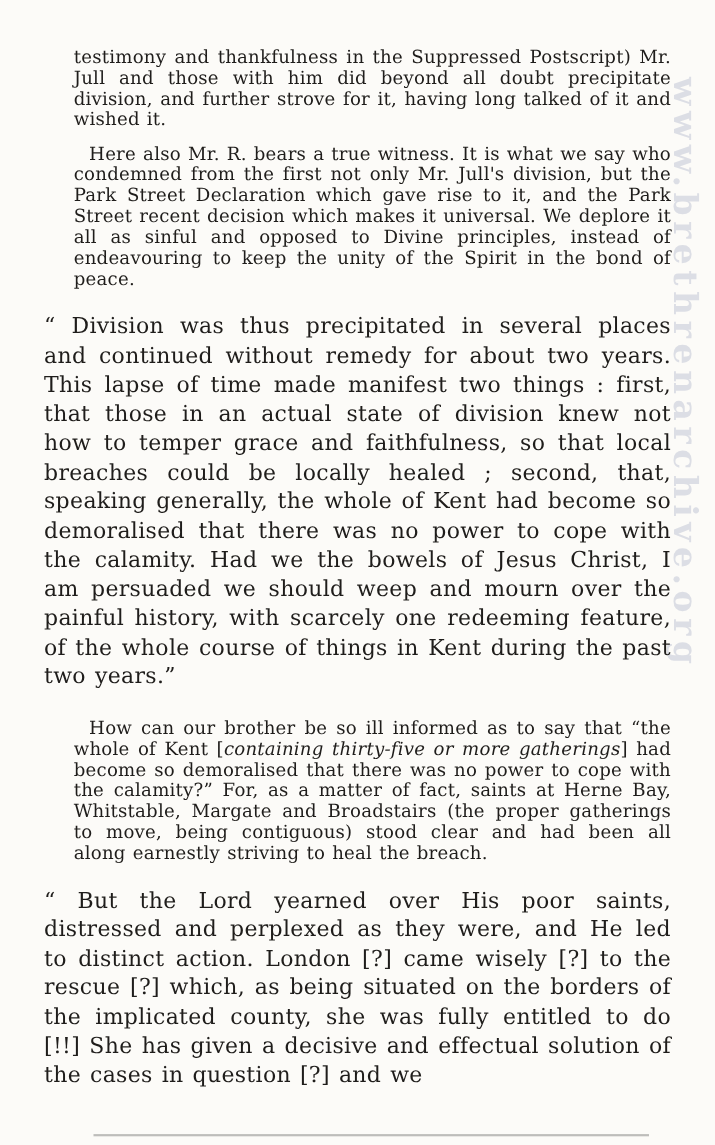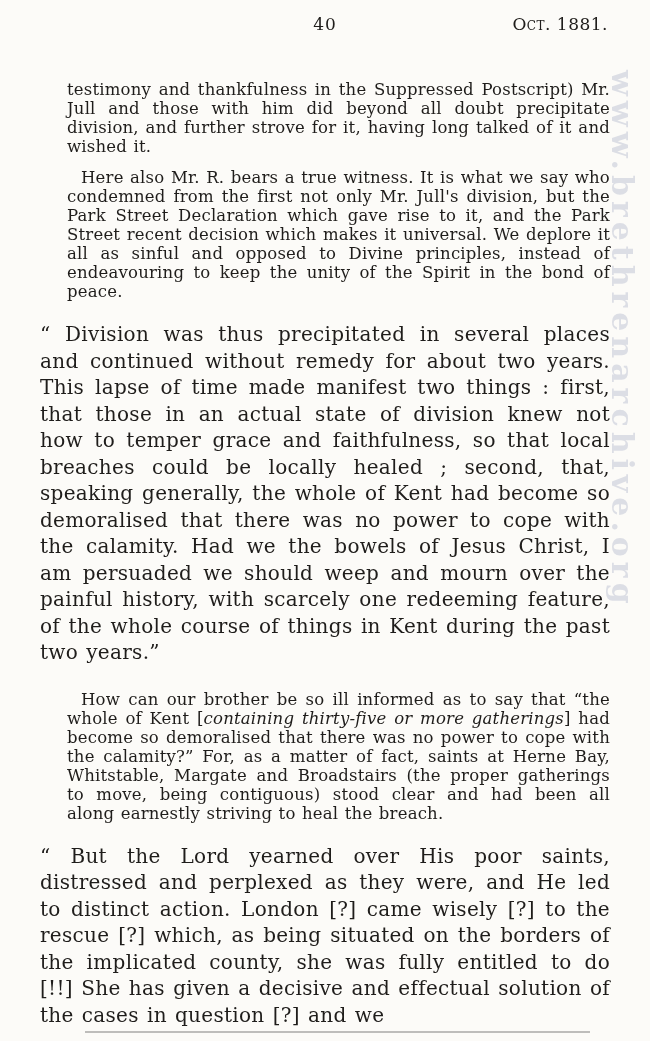--- a/index.html
+++ b/index.html
@@ -90,24 +90,20 @@
   }
   i { }
 </style>
 </head>
 <body>
 
 <div class="page">
 
   <div class="watermark" style="color: rgb(174, 180, 201);">www.brethrenarchive.org</div>
 
-  <div class="header">
-    <span class="pagenum">40</span>
-    <span class="date">Oct. 1881.</span>
-  </div>
 
   <div class="body">
       <p class="para p-small"><span>testimony and thankfulness in the Suppressed Postscript) Mr. Jull and those with him did beyond all doubt precipitate division, and further strove for it, having long talked of it and wished it.</span></p>
       <p class="para p-small indent"><span>Here also Mr. R. bears a true witness. It is what we say who condemned from the first not only Mr. Jull's division, but the Park Street Declaration which gave rise to it, and the Park Street recent decision which makes it universal. We deplore it all as sinful and opposed to Divine principles, instead of endeavouring to keep the unity of the Spirit in the bond of peace.</span></p>
       <p class="para p-large"><span>“ Division was thus precipitated in several places and continued without remedy for about two years. This lapse of time made manifest two things : first, that those in an actual state of division knew not how to temper grace and faithfulness, so that local breaches could be locally healed ; second, that, speaking generally, the whole of Kent had become so demoralised that there was no power to cope with the calamity. Had we the bowels of Jesus Christ, I am persuaded we should weep and mourn over the painful history, with scarcely one redeeming feature, of the whole course of things in Kent during the past two years.”</span></p>
       <p class="para p-small indent"><span>How can our brother be so ill informed as to say that “the whole of Kent [</span><i>containing thirty-five or more gatherings</i><span>] had become so demoralised that there was no power to cope with the calamity?” For, as a matter of fact, saints at Herne Bay, Whitstable, Margate and Broadstairs (the proper gatherings to move, being contiguous) stood clear and had been all along earnestly striving to heal the breach.</span></p>
       <p class="para p-large"><span>“ But the Lord yearned over His poor saints, distressed and perplexed as they were, and He led to distinct action. London [?] came wisely [?] to the rescue [?] which, as being situated on the borders of the implicated county, she was fully entitled to do [!!] She has given a decisive and effectual solution of the cases in question [?] and we</span></p>
     </div>
 
   <div class="scan-line"></div>

